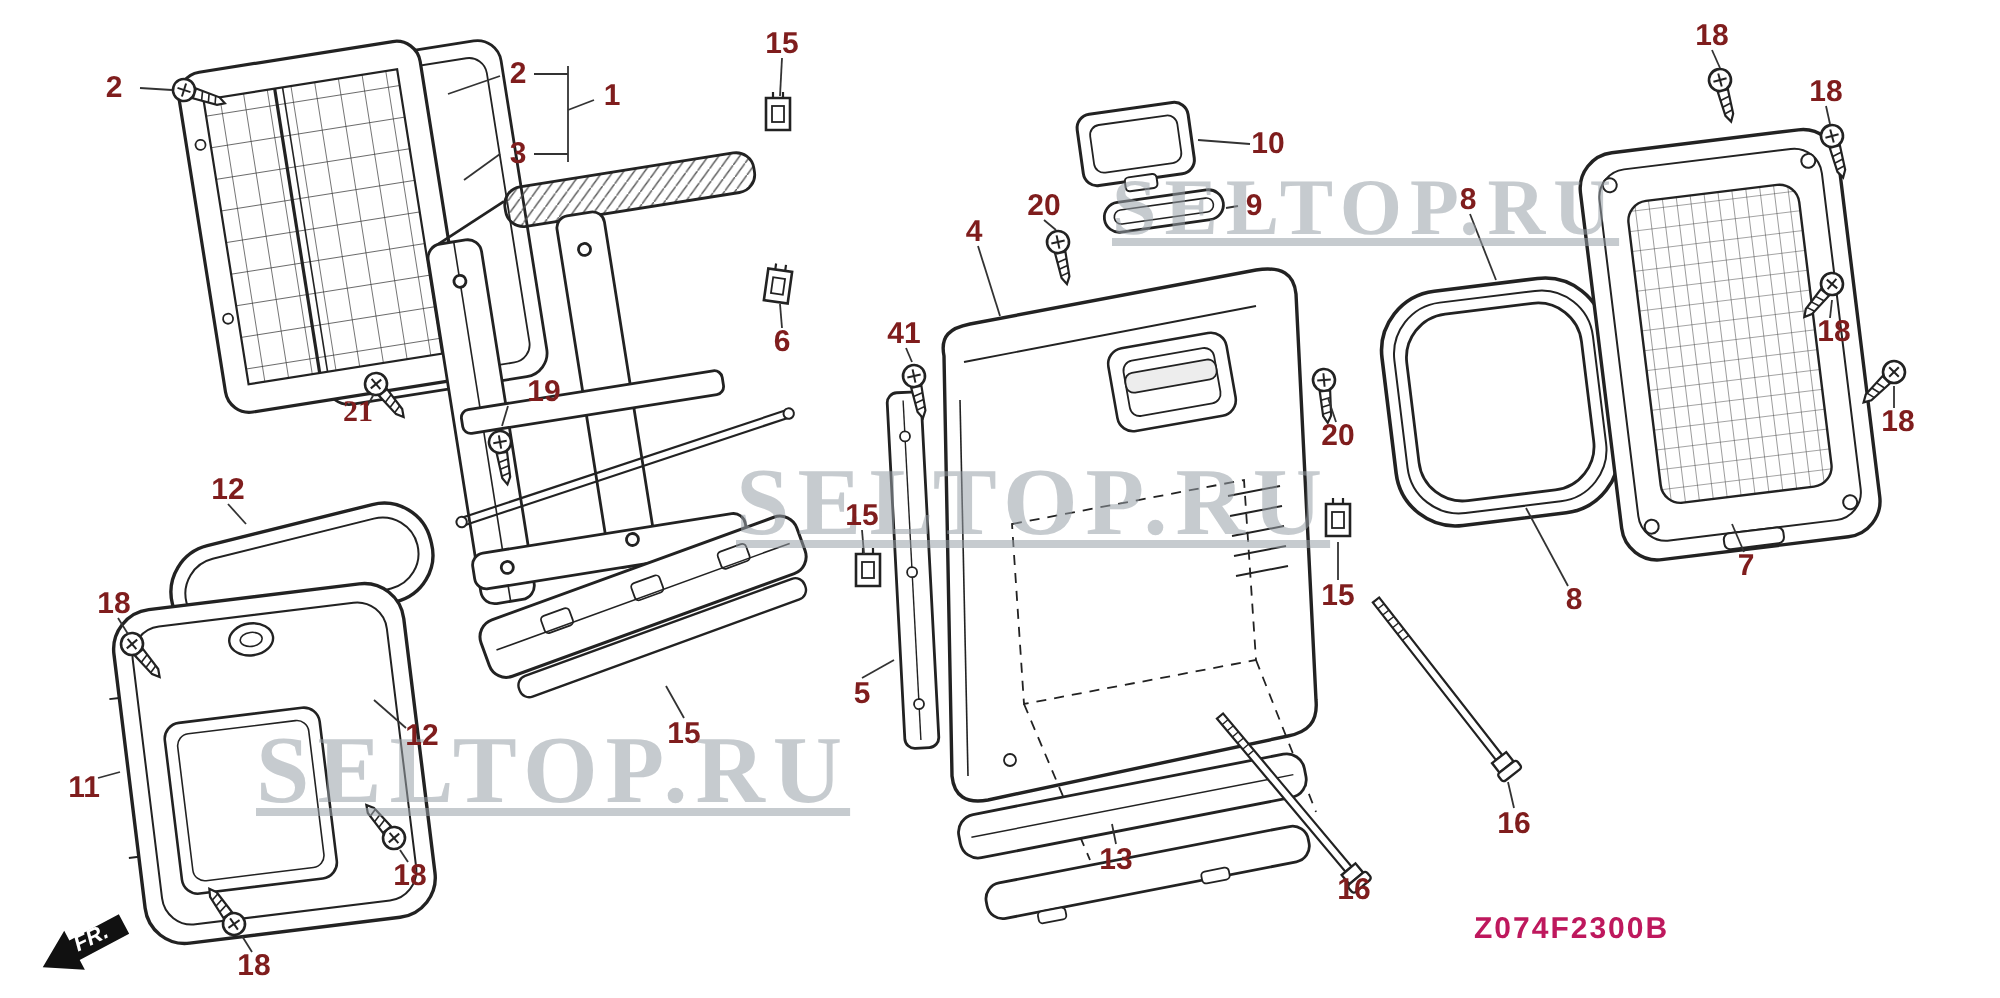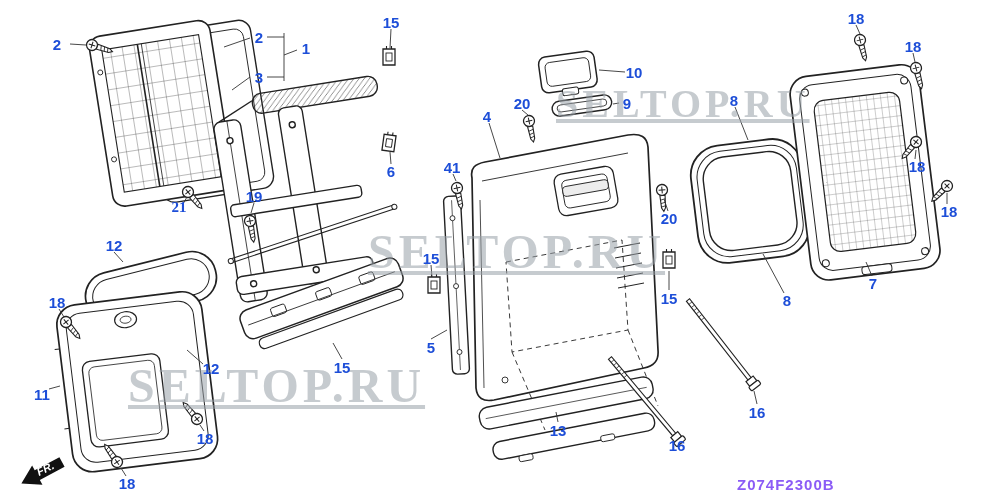--- a/index.html
+++ b/index.html
@@ -3,23 +3,23 @@
 <meta charset="utf-8">
 <style>
   html,body{margin:0;padding:0;background:#fff;}
   .stage{position:relative;width:1000px;height:499px;background:#fff;overflow:hidden;
          font-family:"Liberation Sans",sans-serif;}
   .stage svg{position:absolute;left:0;top:0;}
   .wm-layer,.callout-layer{position:absolute;left:0;top:0;width:100%;height:100%;pointer-events:none;}
   .watermark{position:absolute;font-family:"Liberation Serif",serif;font-weight:700;
              letter-spacing:4px;white-space:nowrap;line-height:1;text-decoration:underline;}
   .callout{position:absolute;transform:translate(-50%,-50%);
-           font:700 15px "Liberation Sans",sans-serif;color:#1d4ed8;}
+           font:700 15px "Liberation Sans",sans-serif;color:#7f1d1d;}
   .code-label{position:absolute;left:737px;top:456px;
-              font:700 15px "Liberation Sans",sans-serif;letter-spacing:1px;color:#8b5cf6;margin-top:20px;}
+              font:700 15px "Liberation Sans",sans-serif;letter-spacing:1px;color:#be185d;}
 </style>
 </head>
 <body>
 
 <div class="stage">
 
 <svg width="1000" height="499" viewBox="0 0 1000 499">
   <defs>
     <pattern id="meshCoarse" width="12" height="16" patternUnits="userSpaceOnUse">
       <path d="M12,0 H0 V16" fill="none" stroke="#3a3a3a" stroke-width="0.7"></path>
@@ -265,21 +265,21 @@
       <div class="callout" style="left: 913px; top: 46px;">18</div>
       <div class="callout" style="left: 634px; top: 72px; text-align: right;">10</div>
       <div class="callout" style="left: 627px; top: 103px;">9</div>
       <div class="callout" style="left: 522px; top: 103px;">20</div>
       <div class="callout" style="left: 487px; top: 116px;">4</div>
       <div class="callout" style="left: 734px; top: 100px;">8</div>
       <div class="callout" style="left: 917px; top: 166px;">18</div>
       <div class="callout" style="left: 949px; top: 211px;">18</div>
       <div class="callout" style="left: 452px; top: 167px;">41</div>
       <div class="callout" style="left: 391px; top: 171px;">6</div>
-      <div class="callout" style="left: 254px; top: 196px; text-align: center;">19</div>
+      <div class="callout" style="left: 272px; top: 196px; text-align: center;">19</div>
       <div class="callout" style="left: 179px; top: 207px; font-family: Liberation Serif, serif;">21</div>
       <div class="callout" style="left: 669px; top: 218px;">20</div>
       <div class="callout" style="left: 114px; top: 245px;">12</div>
       <div class="callout" style="left: 431px; top: 258px;">15</div>
       <div class="callout" style="left: 787px; top: 300px;">8</div>
       <div class="callout" style="left: 669px; top: 298px;">15</div>
       <div class="callout" style="left: 873px; top: 283px;">7</div>
       <div class="callout" style="left: 57px; top: 302px;">18</div>
       <div class="callout" style="left: 211px; top: 368px;">12</div>
       <div class="callout" style="left: 342px; top: 367px;">15</div>

